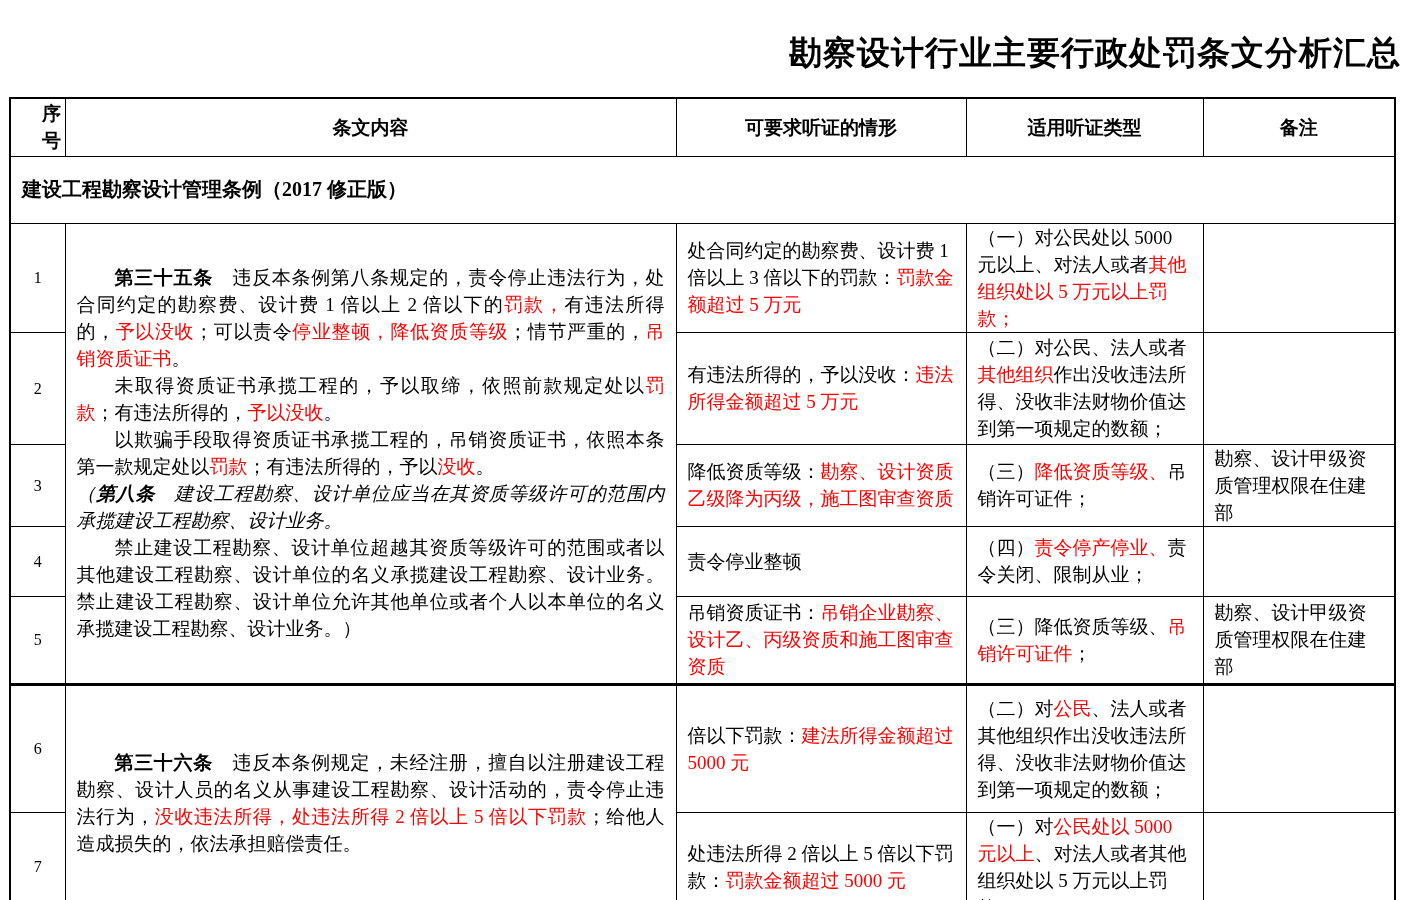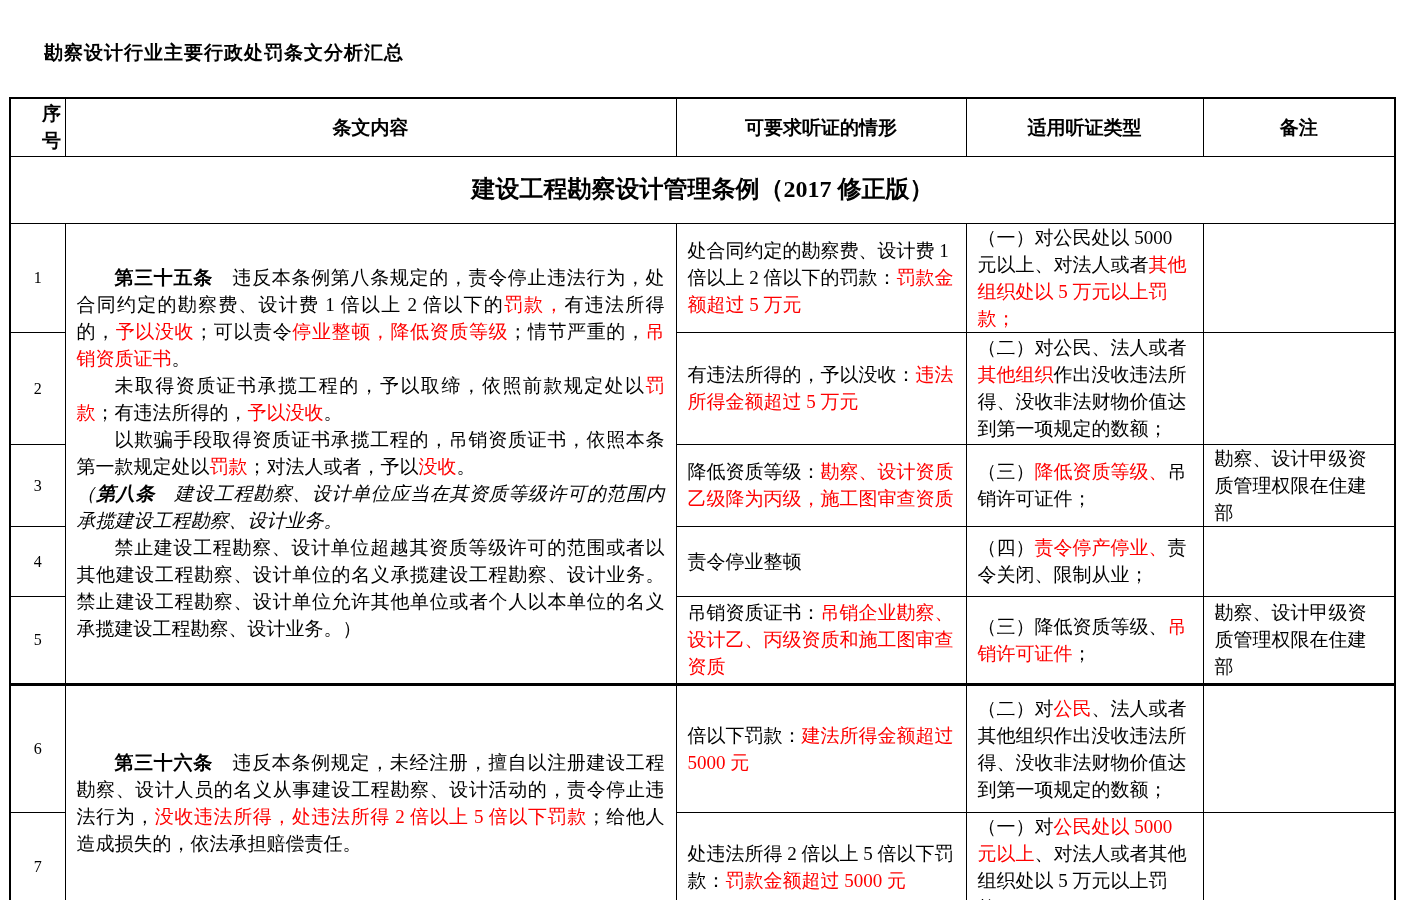--- a/index.html
+++ b/index.html
@@ -11,25 +11,24 @@
   body{
     width:1401px;height:900px;
     background:#ffffff;
     position:relative;
     font-family:"Liberation Serif","DejaVu Serif",serif;
     color:var(--ink);
     overflow:hidden;
   }
   .doc-title{
     margin:0;padding-top:33px;
-    text-align:left;
-    font-size:19px;line-height:40px;
+    text-align:right;
+    font-size:33px;line-height:40px;
     font-weight:bold;
     letter-spacing:1px;
-    padding-left:44px;
   }
   table.doc-table{
     position:absolute;left:9px;top:97px;
     width:1385px;
     border-collapse:collapse;
     table-layout:fixed;
     border:2px solid var(--line);
   }
   .doc-table td,.doc-table th{
     border:1px solid var(--line);
@@ -40,23 +39,23 @@
     overflow:hidden;
   }
   .header-row th{
     font-weight:bold;
     text-align:center;
     padding:0 18px;
     line-height:27px;
   }
   .header-row th.hno{padding:0 31px;}
   .section-row td{
-    text-align:center;
+    text-align:left;
     font-weight:bold;
-    font-size:24px;
+    font-size:20px;
   }
   td.cno{
     text-align:center;
     font-size:16px;
     padding:0 2px;
   }
   td.carticle{
     text-align:justify;
     padding:4px 11px;
     margin-left:36px;
@@ -95,25 +94,25 @@
 
   <tr class="section-row" style="height:67px">
     <td colspan="5">建设工程勘察设计管理条例（2017 修正版）</td>
   </tr>
 
   <tr style="height:99px">
     <td class="cno">1</td>
     <td class="carticle" rowspan="5">
           <p class="para"><span class="bold">第三十五条</span><span>　违反本条例第八条规定的，责令停止违法行为，处合同约定的勘察费、设计费 1 倍以上 2 倍以下的</span><span class="red">罚款，</span><span>有违法所得的，</span><span class="red">予以没收</span><span>；可以责令</span><span class="red">停业整顿，降低资质等级</span><span>；情节严重的，</span><span class="red">吊销资质证书</span><span>。</span></p>
           <p class="para"><span>未取得资质证书承揽工程的，予以取缔，依照前款规定处以</span><span class="red">罚款</span><span>；有违法所得的，</span><span class="red">予以没收</span><span>。</span></p>
-          <p class="para"><span>以欺骗手段取得资质证书承揽工程的，吊销资质证书，依照本条第一款规定处以</span><span class="red">罚款</span><span>；对法人或者，予以</span><span class="red">没收</span><span>。</span></p>
+          <p class="para"><span>以欺骗手段取得资质证书承揽工程的，吊销资质证书，依照本条第一款规定处以</span><span class="red">罚款</span><span>；有违法所得的，予以</span><span class="red">没收</span><span>。</span></p>
           <p class="para noindent"><span>（</span><span class="bold">第八条</span><span>　建设工程勘察、设计单位应当在其资质等级许可的范围内承揽建设工程勘察、设计业务。</span></p>
           <p class="para"><span>禁止建设工程勘察、设计单位超越其资质等级许可的范围或者以其他建设工程勘察、设计单位的名义承揽建设工程勘察、设计业务。禁止建设工程勘察、设计单位允许其他单位或者个人以本单位的名义承揽建设工程勘察、设计业务。）</span></p>
         </td>
-    <td><span>处合同约定的勘察费、设计费 1 倍以上 2 倍以下的罚款：</span><span class="red">罚款金额超过 5 万元</span></td>
+    <td><span>处合同约定的勘察费、设计费 1 倍以上 3 倍以下的罚款：</span><span class="red">罚款金额超过 5 万元</span></td>
     <td><span>（一）对公民处以 5000 元以上、对法人或者</span><span class="red">其他组织处以 5 万元以上罚款；</span></td>
     <td></td>
   </tr>
 
   <tr style="height:112px">
     <td class="cno">2</td>
     <td><span>有违法所得的，予以没收：</span><span class="red">违法所得金额超过 5 万元</span></td>
     <td><span>（二）对公民、法人或者</span><span class="red">其他组织</span><span>作出没收违法所得、没收非法财物价值达到第一项规定的数额；</span></td>
     <td></td>
   </tr>

